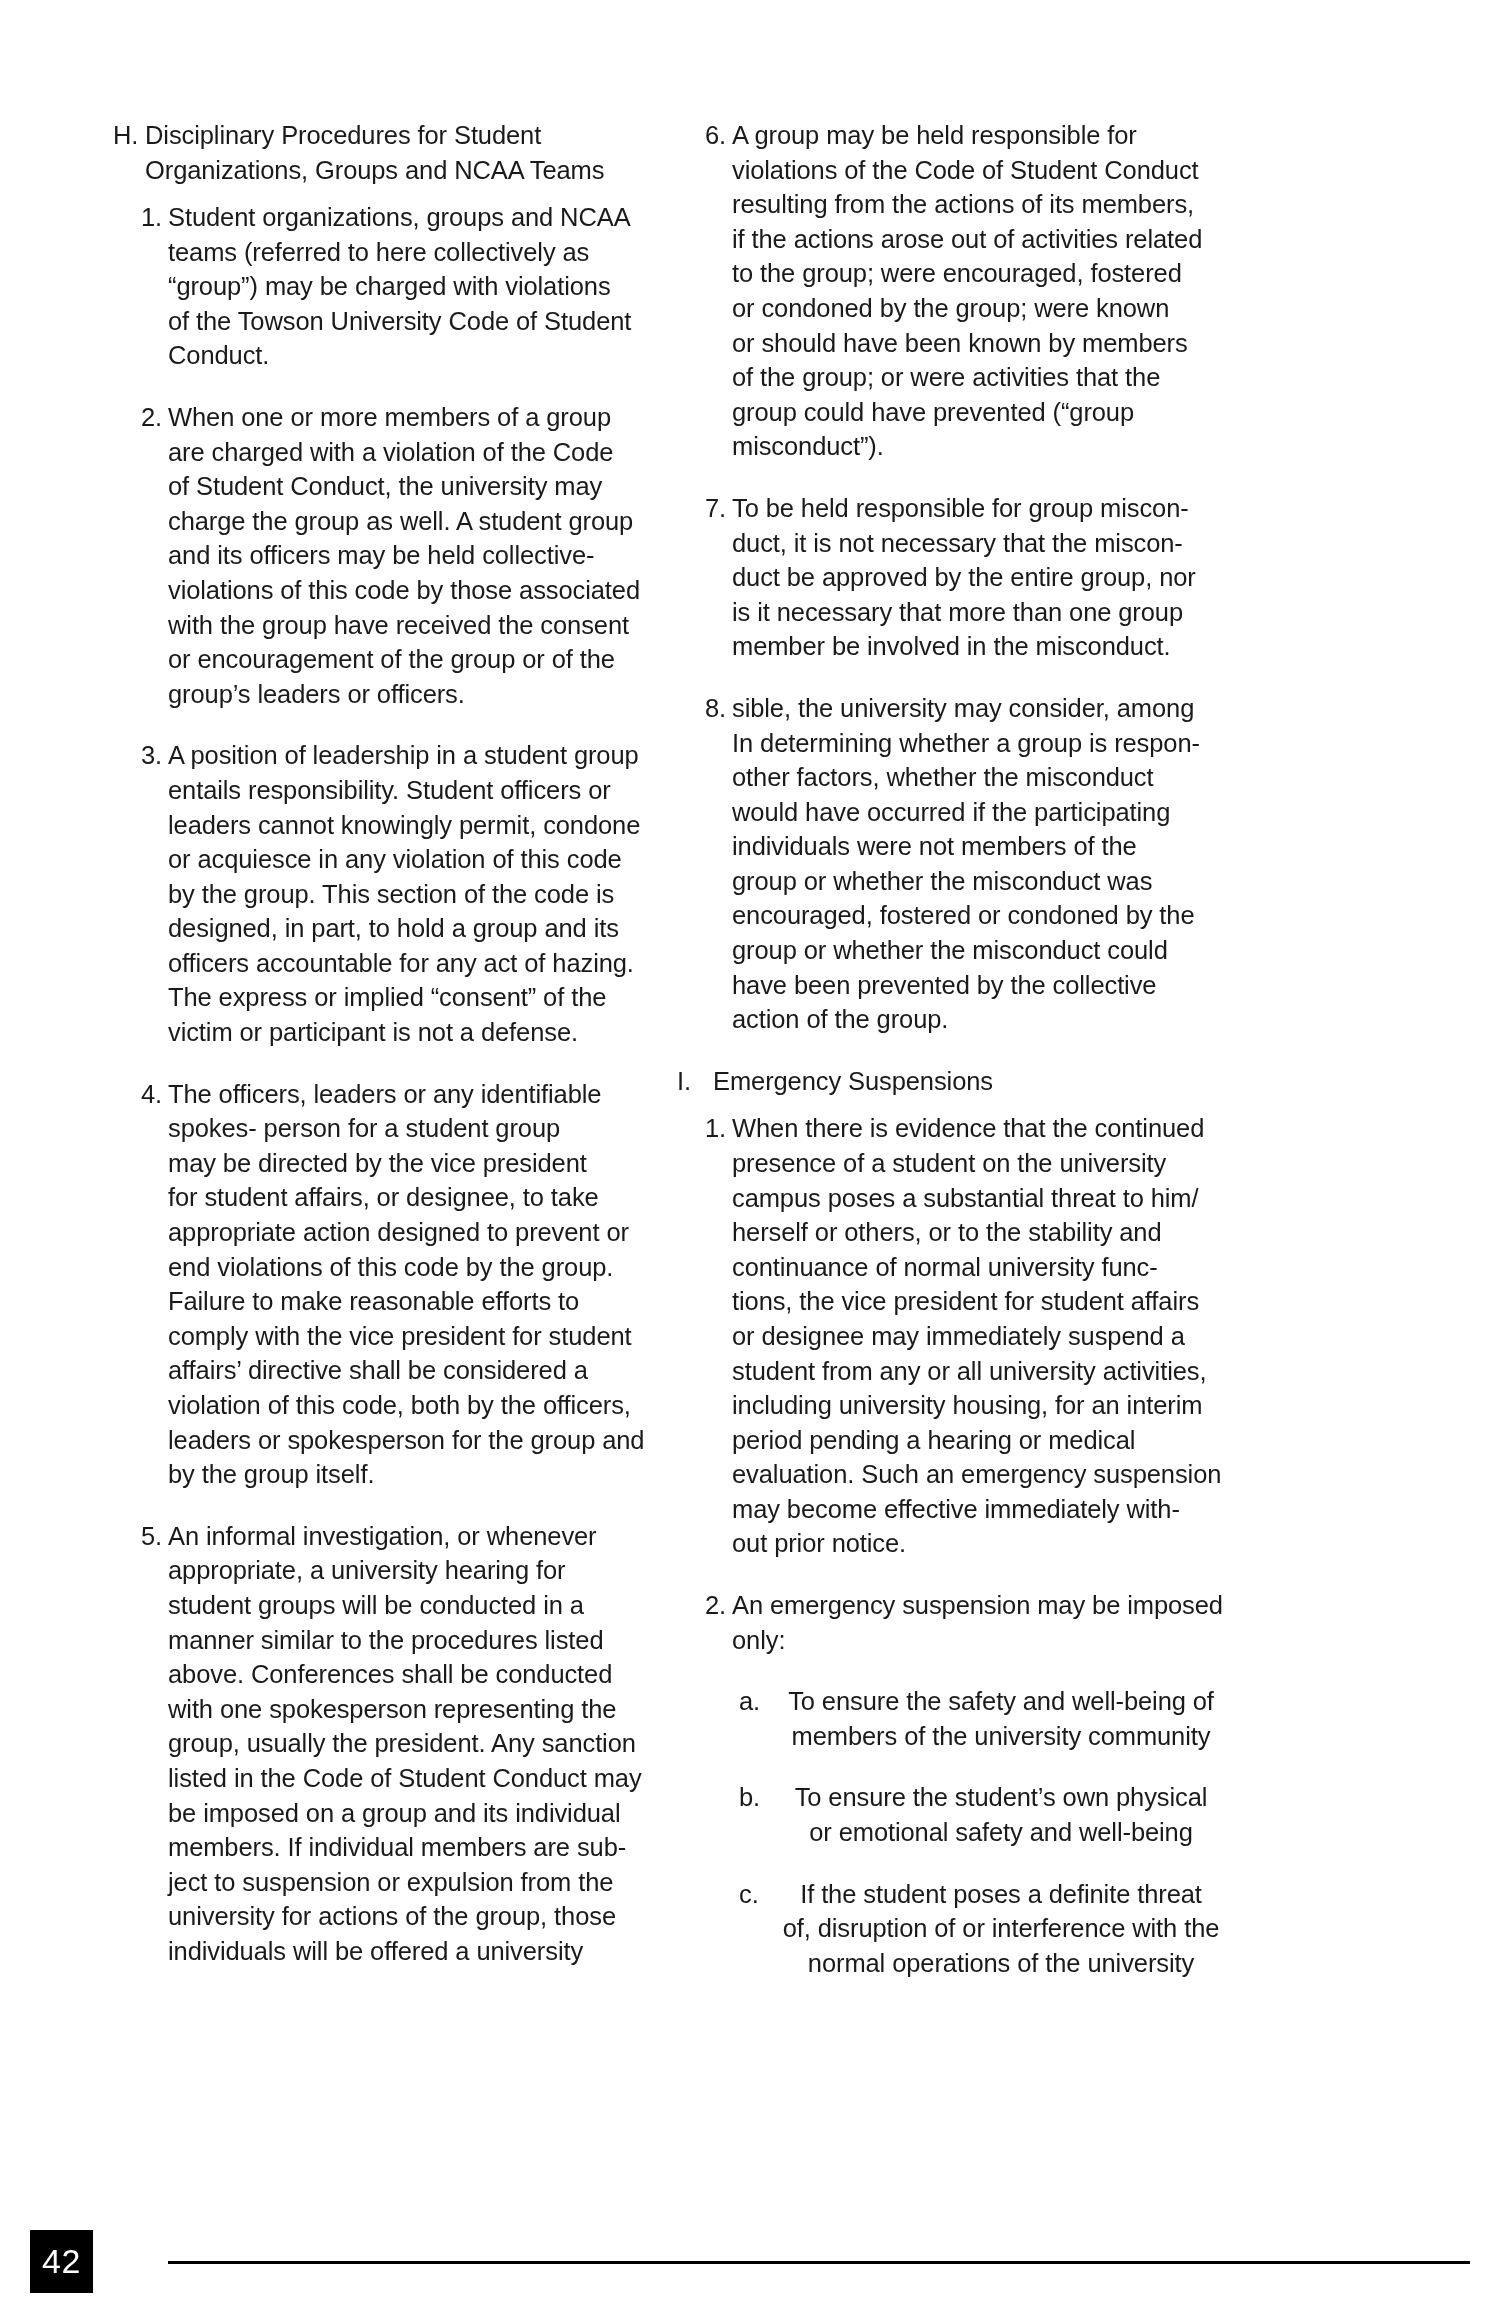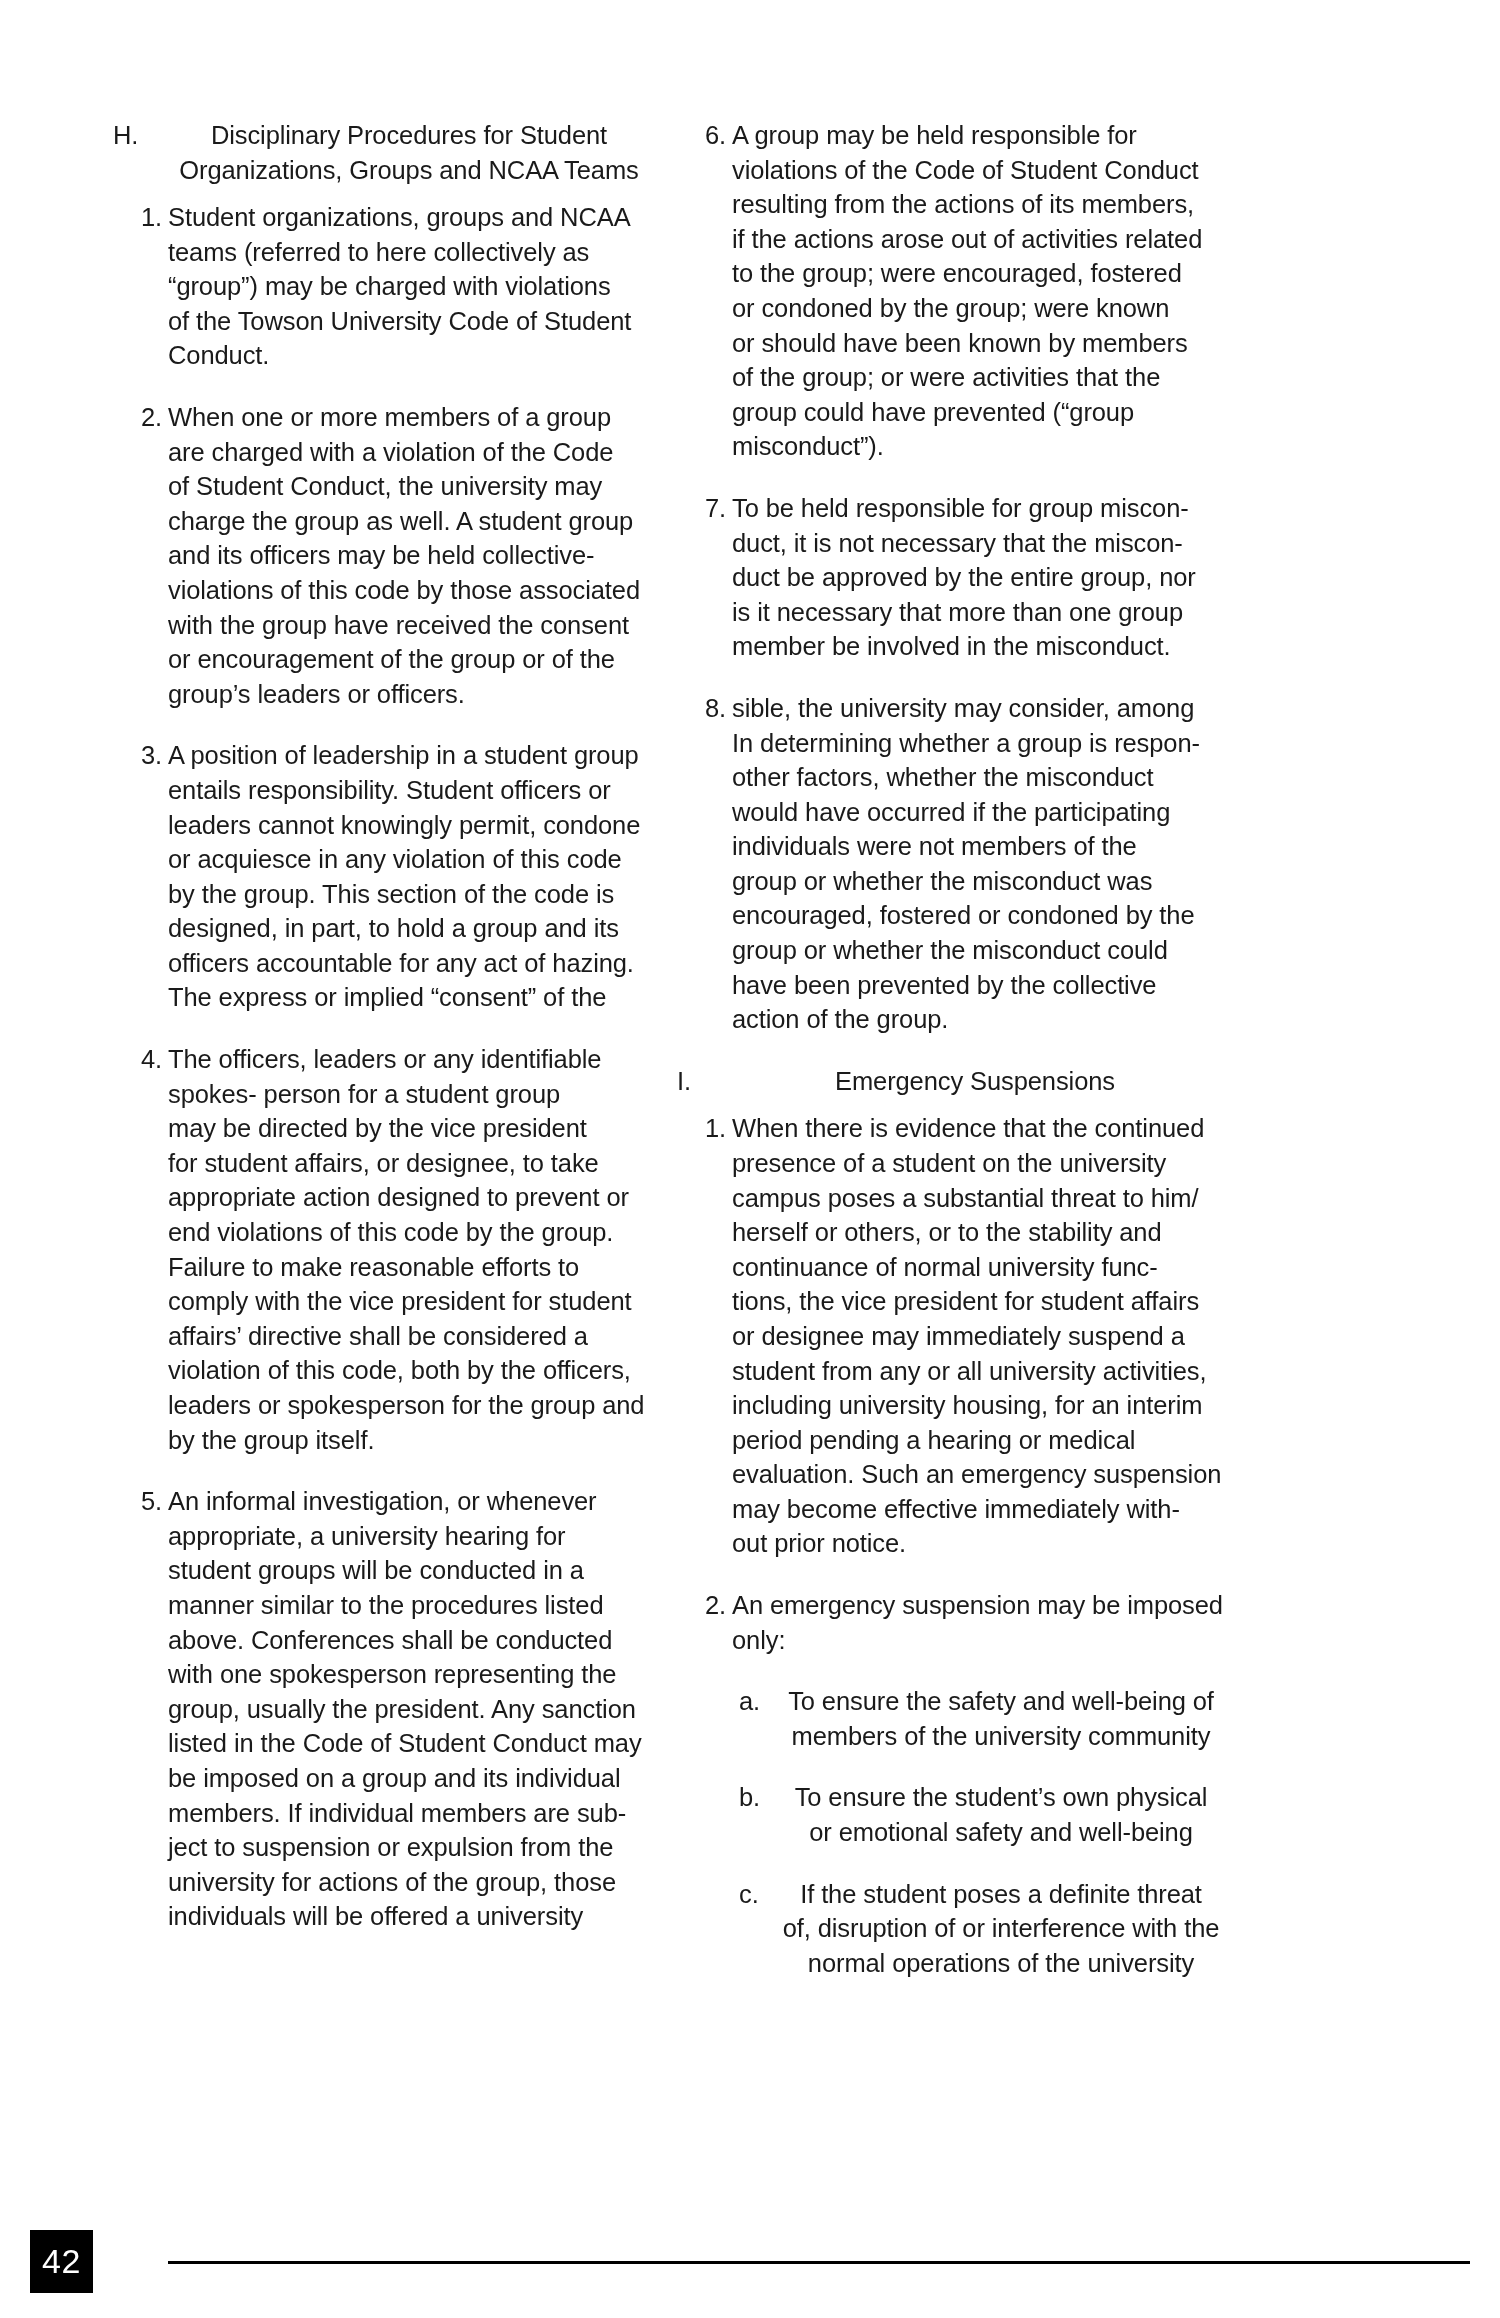--- a/index.html
+++ b/index.html
@@ -43,21 +43,20 @@
     letter-spacing: -0.1px;
     margin-bottom: 13px;
   }
   .section-letter {
     flex: 0 0 auto;
     min-width: 30px;
   }
   .section-title {
     flex: 1 1 auto;
     padding-left: 2px;
-    text-align: center;
   }
   .section.wide-letter .section-letter { min-width: 34px; }
 
   
   .item {
     display: flex;
     align-items: flex-start;
     font-size: 25.5px;
     line-height: 34.6px;
     letter-spacing: -0.1px;
@@ -169,20 +168,21 @@
         <span class="item-num">3.</span>
         <span class="item-body">
           <span class="ln">A position of leadership in a student group</span>
           <span class="ln">entails responsibility. Student officers or</span>
           <span class="ln">leaders cannot knowingly permit, condone</span>
           <span class="ln">or acquiesce in any violation of this code</span>
           <span class="ln">by the group. This section of the code is</span>
           <span class="ln">designed, in part, to hold a group and its</span>
           <span class="ln">officers accountable for any act of hazing.</span>
           <span class="ln">The express or implied “consent” of the</span>
+          <span class="ln">victim or participant is not a defense.</span>
         </span>
       </div>
 
       <div class="item">
         <span class="item-num">4.</span>
         <span class="item-body">
           <span class="ln">The officers, leaders or any identifiable</span>
           <span class="ln">spokes- person for a student group</span>
           <span class="ln">may be directed by the vice president</span>
           <span class="ln">for student affairs, or designee, to take</span>

